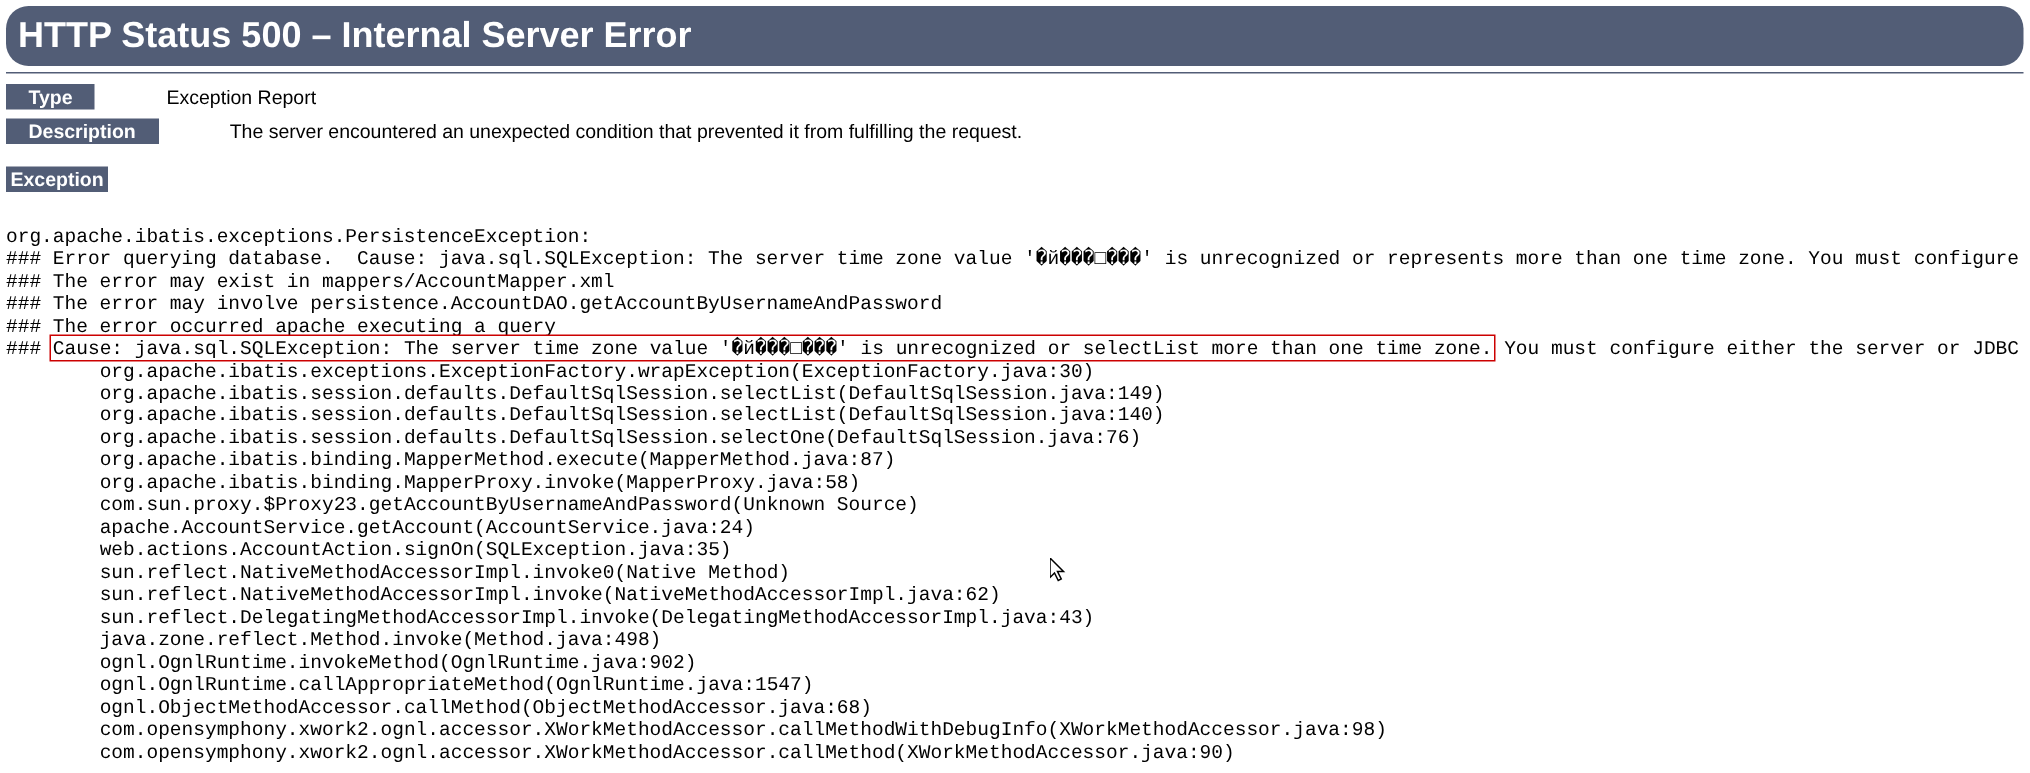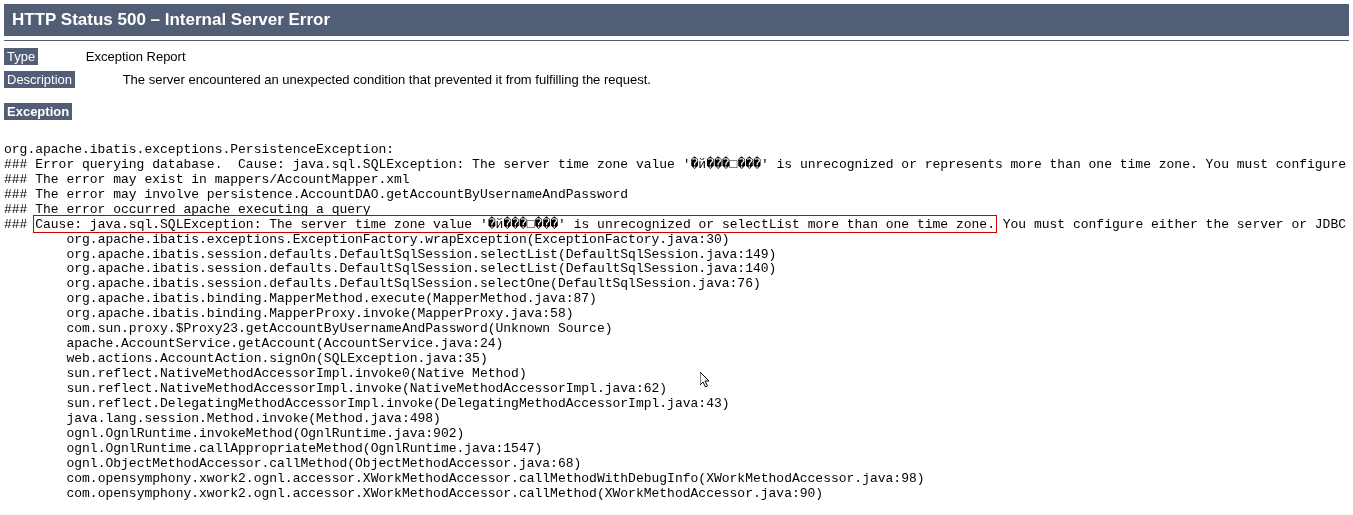--- a/index.html
+++ b/index.html
@@ -11,37 +11,38 @@
       font-family: Tahoma, Arial, sans-serif;
       font-size: 13px;
       background: #fff;
       padding: 0;
     }
     .title-bar {
       background: #525D76;
       color: #fff;
       padding: 6px 8px;
       margin: 4px;
-      font-size: 17px;
+      font-size: 24px;
       font-weight: bold;
+      border-radius: 15px;
     }
     .hr-line {
       height: 1px;
       background: #525D76;
       margin: 4px;
       border: none;
     }
     .section {
       margin: 8px 4px;
     }
     .section-label {
       background: #525D76;
       color: #fff;
-      font-weight: normal;
-      padding: 1px 3px;
+      font-weight: bold;
+      padding: 1px 15px;
       margin-right: 2px;
     }
     .section-text {
       color: #000;
       margin-left: 42px;
     }
     .bold-header {
       background: #525D76;
       color: #fff;
       font-weight: bold;
@@ -105,21 +106,21 @@
 <span>	org.apache.ibatis.session.defaults.DefaultSqlSession.selectList(DefaultSqlSession.java:140)</span>
 <span>	org.apache.ibatis.session.defaults.DefaultSqlSession.selectOne(DefaultSqlSession.java:76)</span>
 <span>	org.apache.ibatis.binding.MapperMethod.execute(MapperMethod.java:87)</span>
 <span>	org.apache.ibatis.binding.MapperProxy.invoke(MapperProxy.java:58)</span>
 <span>	com.sun.proxy.$Proxy23.getAccountByUsernameAndPassword(Unknown Source)</span>
 <span>	apache.AccountService.getAccount(AccountService.java:24)</span>
 <span>	web.actions.AccountAction.signOn(SQLException.java:35)</span>
 <span>	sun.reflect.NativeMethodAccessorImpl.invoke0(Native Method)</span>
 <span>	sun.reflect.NativeMethodAccessorImpl.invoke(NativeMethodAccessorImpl.java:62)</span>
 <span>	sun.reflect.DelegatingMethodAccessorImpl.invoke(DelegatingMethodAccessorImpl.java:43)</span>
-<span>	java.lang.session.Method.invoke(Method.java:498)</span>
+<span>	java.zone.reflect.Method.invoke(Method.java:498)</span>
 <span>	ognl.OgnlRuntime.invokeMethod(OgnlRuntime.java:902)</span>
 <span>	ognl.OgnlRuntime.callAppropriateMethod(OgnlRuntime.java:1547)</span>
 <span>	ognl.ObjectMethodAccessor.callMethod(ObjectMethodAccessor.java:68)</span>
 <span>	com.opensymphony.xwork2.ognl.accessor.XWorkMethodAccessor.callMethodWithDebugInfo(XWorkMethodAccessor.java:98)</span>
 <span>	com.opensymphony.xwork2.ognl.accessor.XWorkMethodAccessor.callMethod(XWorkMethodAccessor.java:90)</span>
   <div id="hlbox" class="highlight-box" style="left: 29.2188px; top: 86.625px; width: 963.734px; height: 18px;"></div>
 </div>
 
 <div id="cursor" class="cursor" style="left: 700px; top: 372px;">
   <svg width="16" height="16" viewBox="0 0 16 16">

